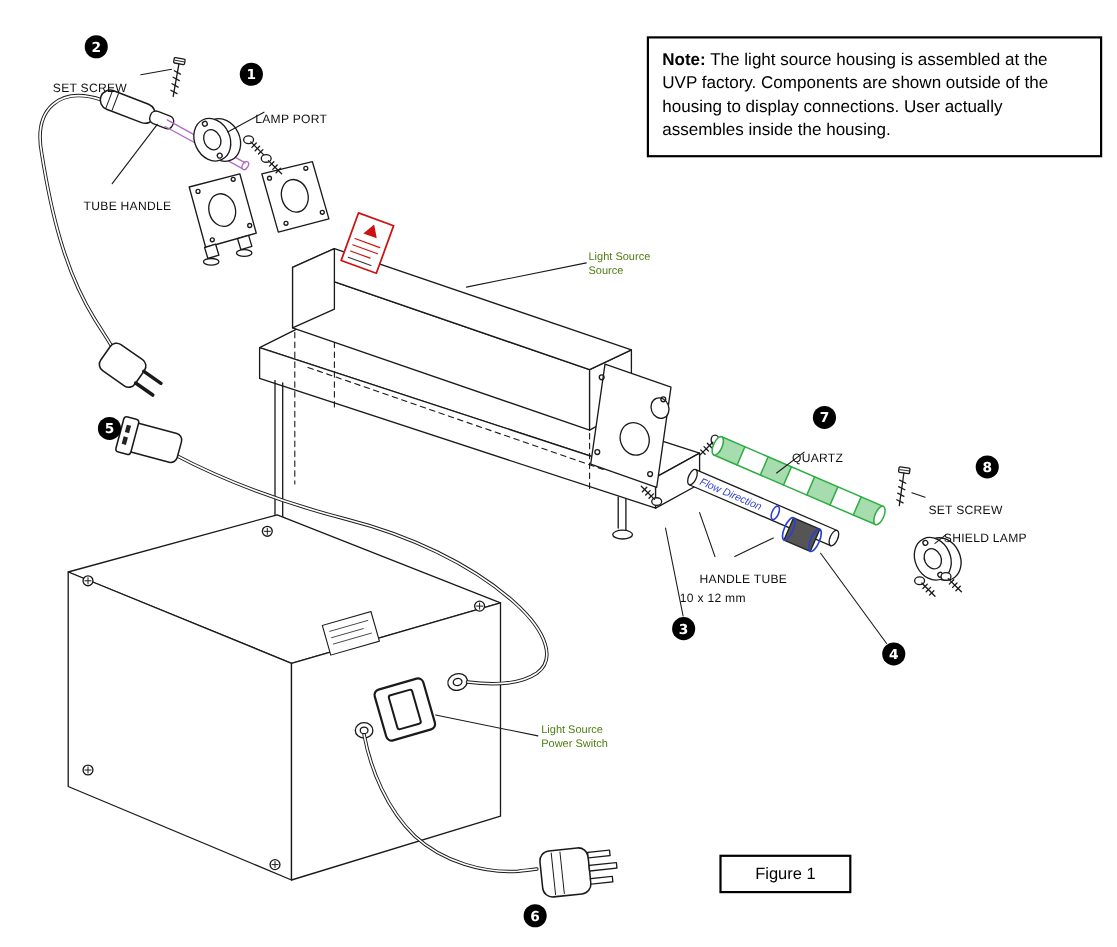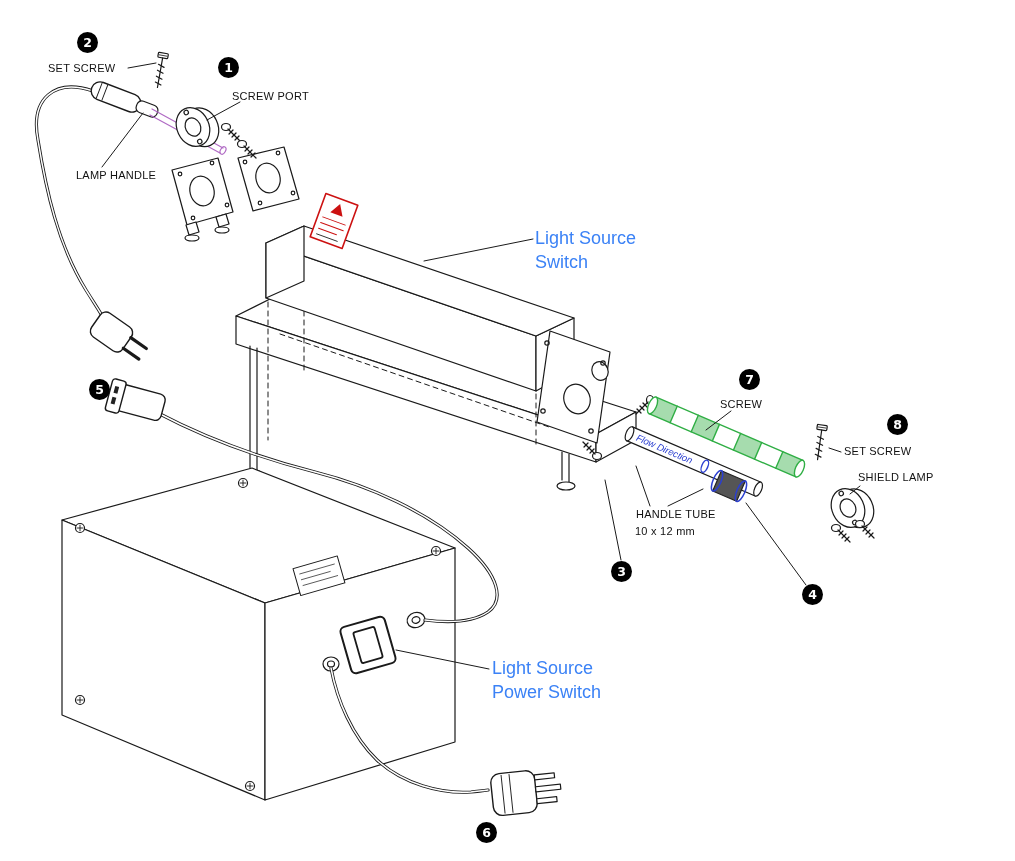--- a/index.html
+++ b/index.html
@@ -1,21 +1,21 @@
 <!DOCTYPE html>
 <html><head>
 <meta charset="utf-8">
 <style>
   * { margin:0; padding:0; box-sizing:border-box; }
   html,body { background:#fff; }
   body { font-family:"Liberation Sans","DejaVu Sans",sans-serif; color:#000; }
   .canvas { position:relative; width:1015px; height:861px; background:#fff; overflow:hidden; }
   .canvas > svg { position:absolute; left:0; top:0; }
-  .lbl { position:absolute; font-size:11px; letter-spacing:.25px; color:#111; white-space:nowrap; }
-  .lbl2 { position:absolute; font-size:18px; line-height:1.32; color:#3b82f6; white-space:nowrap; }
+  .lbl { position:absolute; font-size:11px; letter-spacing:.25px; color:#111; white-space:nowrap;margin-top:13px; }
+  .lbl2 { position:absolute; font-size:10px; line-height:1.32; color:#4d7c0f; white-space:nowrap; }
   .callout { position:absolute; width:21px; height:21px; border-radius:50%; background:#000; color:#fff;
              font-size:12.5px; font-weight:700; display:flex; align-items:center; justify-content:center;
              font-family:"DejaVu Sans",sans-serif; }
   .note { position:absolute; left:588px; top:33px; width:414px; border:2px solid #000; background:#fff;
           padding:9px 12px 11px 12px; font-size:15.5px; line-height:1.38; }
   .figure { position:absolute; left:654px; top:777px; width:120px; height:35px; border:2px solid #000;
             background:#fff; display:flex; align-items:center; justify-content:center; font-size:15px; }
 </style>
 </head>
 <body>
@@ -253,40 +253,46 @@
       <line x1="860" y1="486" x2="850" y2="494"></line>
       <line x1="650" y1="506" x2="636" y2="466"></line>
       <line x1="668" y1="506" x2="703" y2="489"></line>
       <line x1="489" y1="669" x2="396" y2="650"></line>
       <line x1="621" y1="560" x2="605" y2="480"></line>
       <line x1="806" y1="585" x2="746" y2="503"></line>
     </g>
   </svg>
 
   <div class="lbl" style="left:48px;top:62px">SET SCREW</div>
-  <div class="lbl" style="left:232px;top:90px">SCREW PORT</div>
-  <div class="lbl" style="left:76px;top:169px">LAMP HANDLE</div>
+  <div class="lbl" style="left:232px;top:90px">LAMP PORT</div>
+  <div class="lbl" style="left:76px;top:169px">TUBE HANDLE</div>
   <div class="lbl2" style="left:535px;top:227px">
     <div>Light Source</div>
-    <div>Switch</div>
-  </div>
-  <div class="lbl" style="left:720px;top:398px">SCREW</div>
+    <div>Source</div>
+  </div>
+  <div class="lbl" style="left:720px;top:398px">QUARTZ</div>
   <div class="lbl" style="left:844px;top:445px">SET SCREW</div>
   <div class="lbl" style="left:858px;top:471px">SHIELD LAMP</div>
   <div class="lbl" style="left:636px;top:508px">HANDLE TUBE</div>
-  <div class="lbl" style="left:635px;top:525px">10 x 12 mm</div>
+  <div class="lbl" style="left:618px;top:525px">10 x 12 mm</div>
   <div class="lbl2" style="left:492px;top:657px">
     <div>Light Source</div>
     <div>Power Switch</div>
   </div>
 
   <div class="callout" style="left:218px;top:57px">1</div>
   <div class="callout" style="left:77px;top:32px">2</div>
   <div class="callout" style="left:611px;top:561px">3</div>
   <div class="callout" style="left:802px;top:584px">4</div>
   <div class="callout" style="left:89px;top:379px">5</div>
   <div class="callout" style="left:476px;top:822px">6</div>
   <div class="callout" style="left:739px;top:369px">7</div>
   <div class="callout" style="left:887px;top:414px">8</div>
 
-
+  <div class="note">
+    <b>Note:</b><span> The light source housing is assembled at the UVP factory. Components are shown outside of the housing to display connections. User actually assembles inside the housing.</span>
+  </div>
+
+  <div class="figure">
+    <span>Figure 1</span>
+  </div>
 
 </div>
 
 </body></html>

